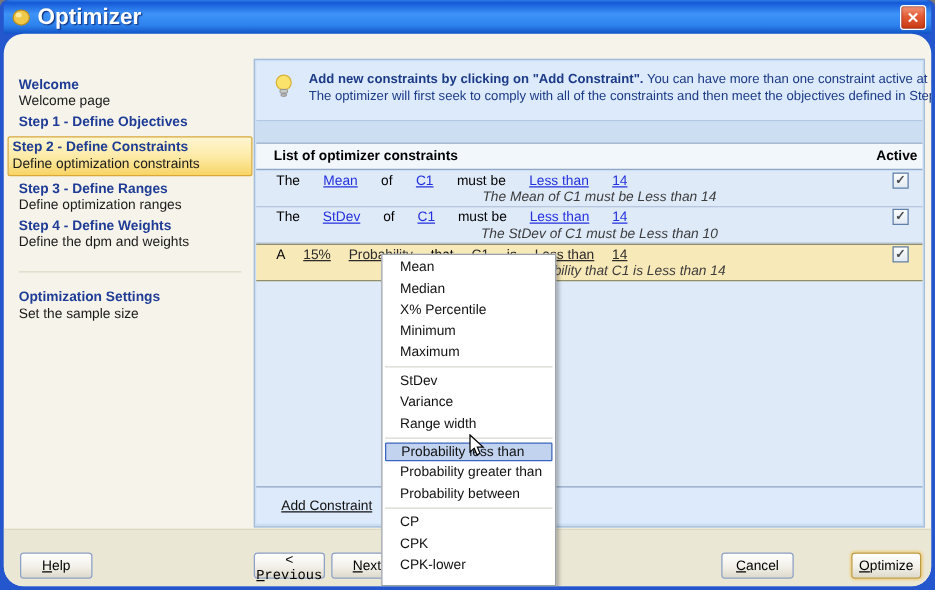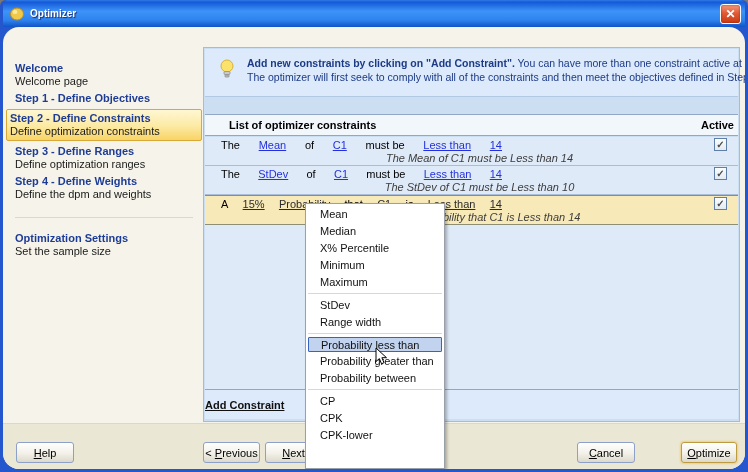--- a/index.html
+++ b/index.html
@@ -6,21 +6,21 @@
   html,body { background:#777; }
   body { font-family:"Liberation Sans", sans-serif; }
 
   .window{ position:relative; width:748px; height:472px; background:#2456CE;
            padding:0 3px 3px 3px; border-radius:6px 6px 0 0; overflow:hidden; }
 
   
   .titlebar{ height:27px; display:flex; align-items:center; gap:5px; padding:0 4px 0 6px;
     background:linear-gradient(to bottom,#2E7BE4 0%,#1459D8 8%,#3E93F8 42%,#2E82EE 75%,#1153C6 100%);
     border-radius:5px 5px 0 0; }
-  .titlebar .title{ color:#fff; font-weight:bold; font-size:10px; text-shadow:1px 1px 1px #10307E; flex:1; }
+  .titlebar .title{ color:#fff; font-weight:bold; font-size:18px; text-shadow:1px 1px 1px #10307E; flex:1; }
   .close-btn{ width:21px; height:20px; border:1px solid #fff; border-radius:3px;
     background:linear-gradient(to bottom,#F29A7E 0%,#E25B35 45%,#C83A14 100%);
     color:#fff; font-size:12px; font-weight:bold; display:flex; align-items:center; justify-content:center;
     box-shadow:inset 0 0 2px #8E1F00; cursor:default; }
 
   
   .content{ position:relative; height:442px; background:#F6F4EA; overflow:hidden;border-radius:16px; }
 
   
   .sidebar{ position:absolute; left:10px; top:28px; width:182px; padding-top:7px; }
@@ -36,50 +36,50 @@
     background:#CBDEF2; border:1px solid #A3BCD8; }
   .infobox{ position:absolute; left:1px; top:1px; width:533px; height:48px;
     background:#DCEAFB; border-bottom:1px solid #B2C9E4; }
   .bulb{ position:absolute; left:12px; top:9px; }
   .info-text{ position:absolute; left:42px; top:7px; font-size:10.5px; color:#1C3A86;
     line-height:14px; white-space:nowrap; }
 
   .list-header{ position:absolute; left:1px; top:66px; width:533px; height:22px;
     background:#F2F7FC; border-top:1px solid #91A7C6; border-bottom:1px solid #91A7C6;
     display:flex; align-items:center; font-size:11px; font-weight:bold; color:#000; }
-  .list-header .lh-title{ padding-left:24px; flex:1; }
+  .list-header .lh-title{ padding-left:14px; flex:1; }
   .list-header .active-h{ padding-right:4px; }
 
   .rows{ position:absolute; left:1px; top:89px; width:533px; height:252px; background:#DFEAF8; }
   .crow{ position:relative; border-bottom:1px solid #A9BCD8; background:#DFEAF8; }
   .crow-main{ position:relative; height:15px; line-height:15px; padding-top:1px; }
   .tokens{ display:flex; justify-content:space-between; width:281px; margin-left:16px; font-size:11px; color:#000; }
   .tok.link{ color:#2330DE; text-decoration:underline; cursor:pointer; }
   .crow-summary{ height:13px; line-height:13px; font-size:11px; font-style:italic; color:#3C3C3C; padding-left:16px;text-align:center; }
   .crow.sel{ background:#F8E9B8; border-top:1px solid #8E8E72; border-bottom:1px solid #8E8E72; }
   .crow.sel .tok.link{ color:#2B2B2B; }
   .checkbox{ position:absolute; right:11px; top:1px; width:13px; height:13px;
     border:1px solid #5F7FA8; background:linear-gradient(to bottom,#FBFDFE,#E2EAF2);
     font-size:10px; font-weight:bold; color:#4A4A4A; line-height:11px; text-align:center; cursor:pointer; }
 
   .add-band{ position:absolute; left:1px; top:341px; width:533px; height:30px;
     background:#DCEAFB; border-top:1px solid #8FA6C4; display:flex; align-items:center; }
-  .add-link{ font-size:11px; font-weight:bold; color:#101010;
+  .add-link{ margin-left:20px; font-size:11px; font-weight:normal; color:#101010;
     text-decoration:underline; cursor:pointer; }
 
   
   .footer{ position:absolute; left:0; right:0; bottom:0; height:46px;
     background:#EBE7D5; border-top:1px solid #DDD8C4; }
   .xpbtn{ position:absolute; top:18px; height:21px; width:58px;
     border:1px solid #8CA0C8; border-radius:3px; font-family:"Liberation Sans",sans-serif;
     font-size:11px; color:#000;
     background:linear-gradient(to bottom,#FFFFFF 0%,#F2F0E8 55%,#DDD9CB 100%);
     box-shadow:inset 0 1px 0 #fff; cursor:pointer; }
   .xpbtn.help{ left:13px; }
-  .xpbtn.prev{ left:200px; width:57px; }
+  .xpbtn.prev{ left:200px; width:57px;font-family:Liberation Mono, monospace; }
   .xpbtn.next{ left:262px; width:57px; }
   .xpbtn.cancel{ left:574px; }
   .xpbtn.optimize{ left:678px; width:56px; border:1px solid #BE9B3F;
     box-shadow:0 0 2px 1px #EDCF82, inset 0 1px 0 #fff; }
 
   
   .menu{ position:absolute; left:302px; top:176px; width:140px; height:266px;
     background:#fff; border:1px solid #99A0A8; box-shadow:2px 2px 3px rgba(0,0,0,.28);
     padding-top:2px; overflow:hidden; z-index:50; }
   .menu-item{ height:17px; line-height:17px; padding-left:14px; font-size:11px; color:#111; cursor:default; }
@@ -220,20 +220,21 @@
     </div>
 
     <div class="menu" id="menu">
         <div class="menu-item">Mean</div>
         <div class="menu-item">Median</div>
         <div class="menu-item">X% Percentile</div>
         <div class="menu-item">Minimum</div>
         <div class="menu-item">Maximum</div>
         <div class="menu-sep"></div>
         <div class="menu-item">StDev</div>
+        <div class="menu-item">Variance</div>
         <div class="menu-item">Range width</div>
         <div class="menu-sep"></div>
         <div class="menu-item hl">Probability less than</div>
         <div class="menu-item">Probability greater than</div>
         <div class="menu-item">Probability between</div>
         <div class="menu-sep"></div>
         <div class="menu-item">CP</div>
         <div class="menu-item">CPK</div>
         <div class="menu-item">CPK-lower</div>
       </div>

